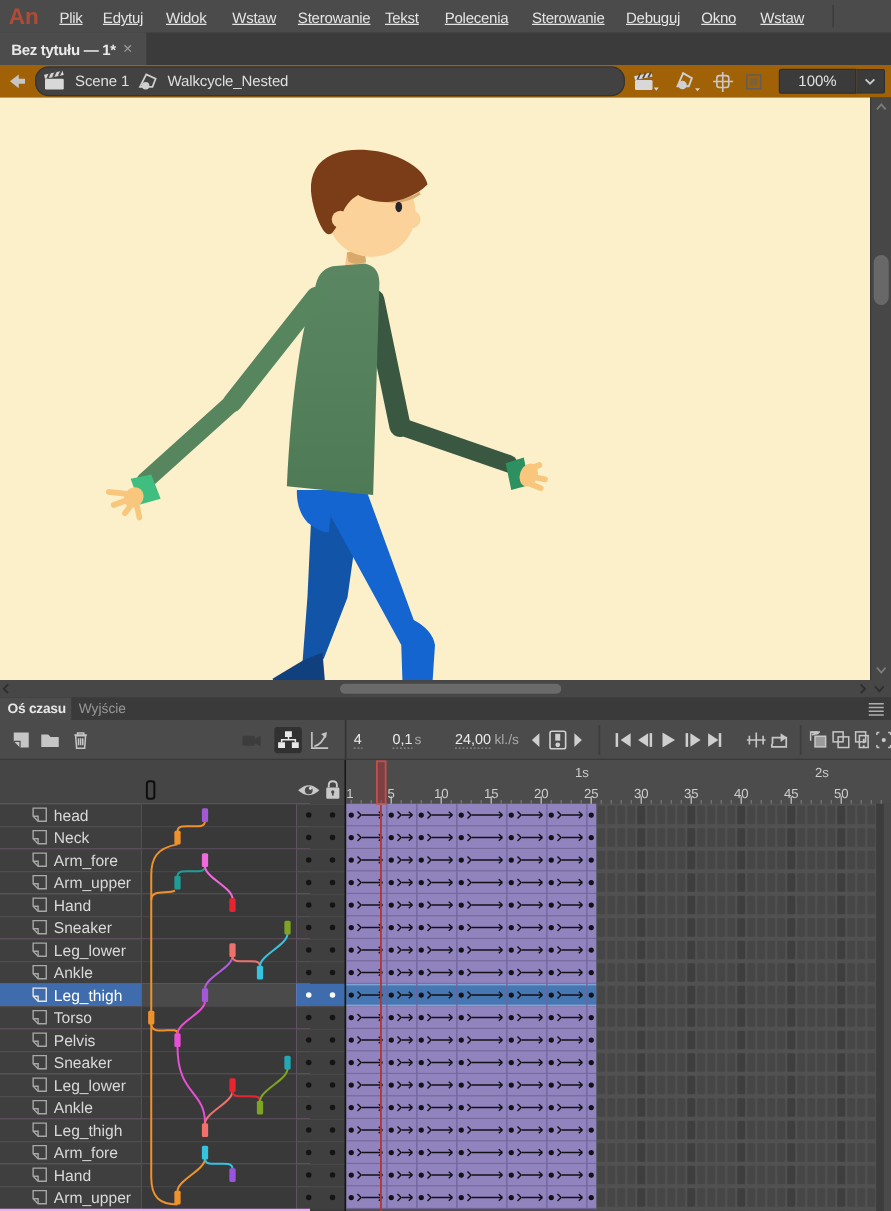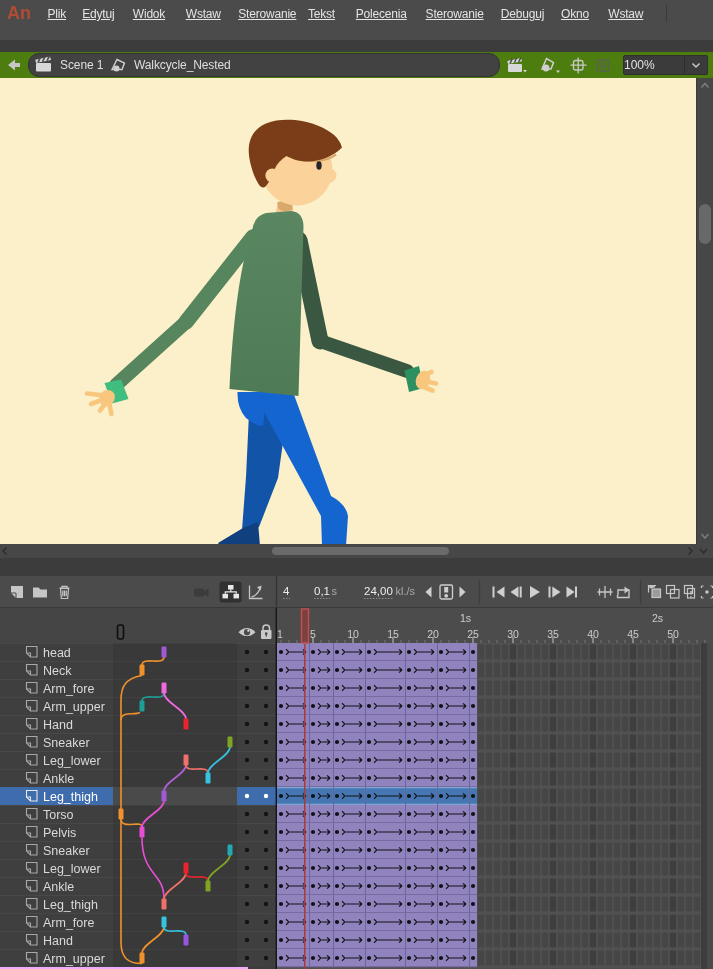--- a/index.html
+++ b/index.html
@@ -10,27 +10,27 @@
   
   #menubar { left:0; top:0; width:713px; height:40px; background:#4B4B4B; }
   #menubar .logo { position:absolute; left:7px; top:2.5px; font-size:18px; font-weight:bold; color:#B04C35; }
   #menubar .mi { position:absolute; top:7px; font-size:12px; letter-spacing:-0.2px; color:#E4E4E4;text-decoration:underline; }
   
   #tabrow { left:0; top:26px; width:713px; height:26px; background:#3B3B3B; }
   #tabrow .tab { position:absolute; left:0; top:0; width:117px; height:26px; background:#4C4C4C; }
   #tabrow .tabtext { position:absolute; left:9px; top:6.5px; font-size:12px; font-weight:bold; letter-spacing:-0.25px; color:#E9E9E9; }
   #tabrow .tclose { position:absolute; left:98px; top:7px; font-size:10px; color:#9B9B9B; }
   
-  #editbar { left:0; top:52px; width:713px; height:26px; background:#4d7c0f; }
+  #editbar { left:0; top:52px; width:713px; height:26px; background:#a16207; }
   #editbar .crumb { position:absolute; left:28px; top:1px; width:472px; height:24px;
      background:#424242; border:1px solid #333; border-radius:11px; }
   #editbar .txt { position:absolute; top:5.5px; font-size:12px; letter-spacing:-0.1px; color:#DFDFDF; }
   #zoombox { position:absolute; left:623px; top:3px; width:62px; height:20px; background:#3B3B3B;
      border:1px solid #2F2F2F; border-radius:2px 0 0 2px; color:#E2E2E2; font-size:12px;
-     text-align:left; line-height:19px; }
+     text-align:center; line-height:19px; }
   #zoomarrow { position:absolute; left:685px; top:3px; width:23px; height:20px; background:#3B3B3B;
      border:1px solid #2F2F2F; border-left:none; border-radius:0 2px 2px 0; }
   
   #canvas { left:0; top:78px; width:696px; height:466px; background:#FBF0C9; overflow:hidden; }
   
   #vscroll { left:696px; top:78px; width:17px; height:466px; background:#474747; border-left:1px solid #3A3A3A;}
   #vthumb { position:absolute; left:2px; top:126px; width:12px; height:40px; background:#686868; border-radius:6px; }
   #hscroll { left:0; top:544px; width:713px; height:14px; background:#474747; }
   #hthumb { position:absolute; left:272px; top:3px; width:177px; height:8px; background:#6A6A6A; border-radius:4px; }
   
@@ -52,20 +52,25 @@
     <span class="mi" style="left:185.8px">Wstaw</span>
     <span class="mi" style="left:238.3px">Sterowanie</span>
     <span class="mi" style="left:308px">Tekst</span>
     <span class="mi" style="left:355.8px">Polecenia</span>
     <span class="mi" style="left:425.6px">Sterowanie</span>
     <span class="mi" style="left:500.8px">Debuguj</span>
     <span class="mi" style="left:561px">Okno</span>
     <span class="mi" style="left:608.3px">Wstaw</span>
     <span style="position:absolute;left:666px;top:4px;width:1px;height:18px;background:#3A3A3A"></span>
   </div>
+  <div id="tabrow" class="abs">
+    <div class="tab"></div>
+    <span class="tabtext">Bez tytułu — 1*</span>
+    <span class="tclose">✕</span>
+  </div>
   <div id="editbar" class="abs">
     <div class="crumb"></div>
     <span class="txt" style="left:60px">Scene 1</span>
     <span class="txt" style="left:134px">Walkcycle_Nested</span>
     <div id="zoombox">100%</div>
     <div id="zoomarrow"></div>
     <svg class="abs" style="left:0;top:0" width="713" height="26" viewBox="0 0 713 26">
 
       <path d="M8 13 L15 7.5 V11 H20 V15 H15 V18.5 Z" fill="#C6C6C6"></path>
 
@@ -170,20 +175,28 @@
     <svg width="16" height="466" viewBox="0 0 16 466">
       <path d="M4.5 9.5 L8 5.5 L11.5 9.5" stroke="#7C7C7C" stroke-width="1.5" fill="none"></path>
       <path d="M4.5 456 L8 460 L11.5 456" stroke="#7C7C7C" stroke-width="1.5" fill="none"></path>
     </svg>
   </div>
   <div id="hscroll" class="abs"><div id="hthumb"></div>
     <svg width="713" height="14" viewBox="0 0 713 14">
       <path d="M6.5 3.5 L3 7 L6.5 10.5" stroke="#2E2E2E" stroke-width="1.5" fill="none"></path>
       <path d="M688.5 3.5 L692 7 L688.5 10.5" stroke="#2E2E2E" stroke-width="1.5" fill="none"></path>
       <path d="M700 5 L703.5 9 L707 5" stroke="#2E2E2E" stroke-width="1.5" fill="none"></path>
+    </svg>
+  </div>
+  <div id="tltabs" class="abs">
+    <div class="tab1"></div>
+    <span class="t1">Oś czasu</span>
+    <span class="t2">Wyjście</span>
+    <svg class="abs" style="left:694px;top:3px" width="16" height="12" viewBox="0 0 16 12">
+      <path d="M1 2 H13 M1 5 H13 M1 8 H13 M1 11 H13" stroke="#AFAFAF" stroke-width="1.3"></path>
     </svg>
   </div>
   <div id="tlctrl" class="abs">
     <svg width="713" height="32" viewBox="0 0 713 32">
 
       <path d="M11 10 H23 V22 H16 L11 17 Z" fill="#C6C6C6"></path>
       <path d="M11 17 H16 V22" fill="none" stroke="#4B4B4B" stroke-width="1"></path>
 
       <path d="M33 11.5 L38.5 11.5 L40.5 13.5 L47 13.5 L47 21.5 L33 21.5 Z" fill="#C6C6C6"></path>
 

